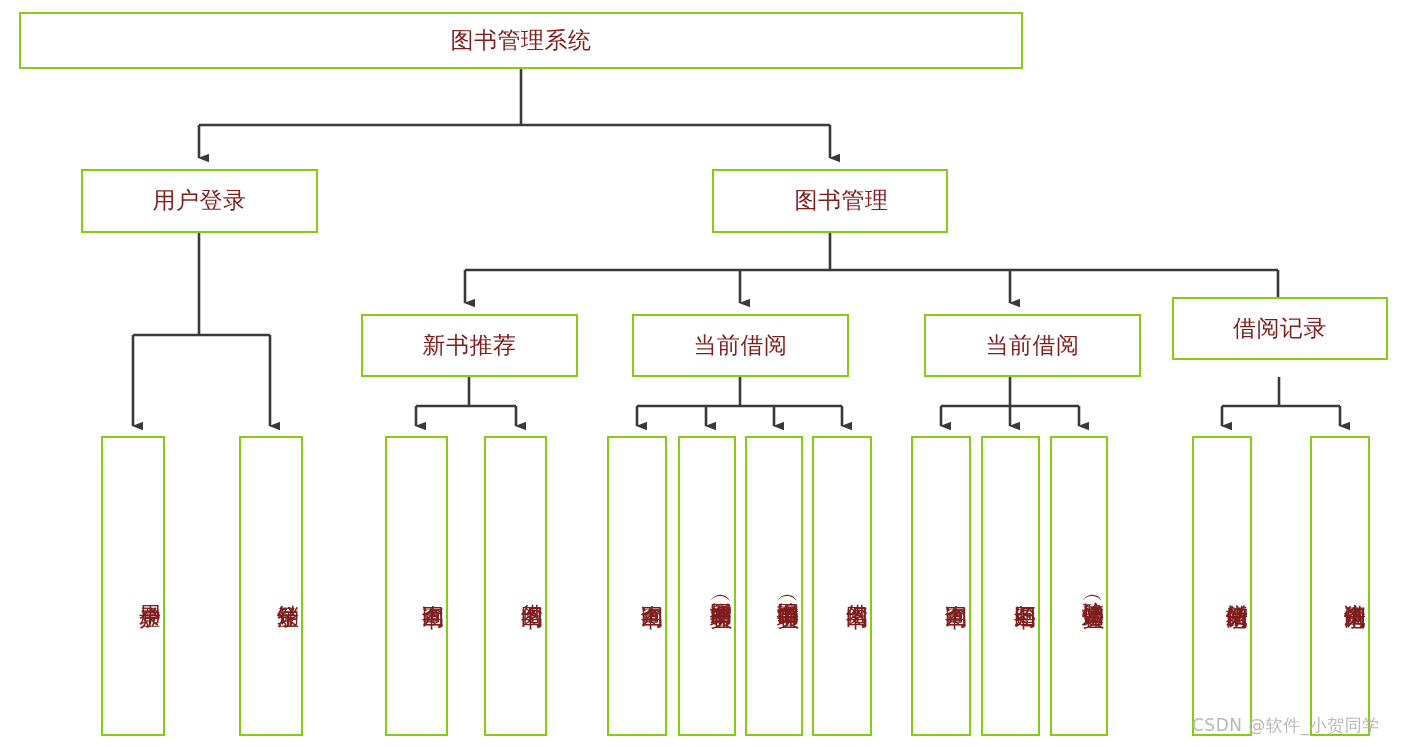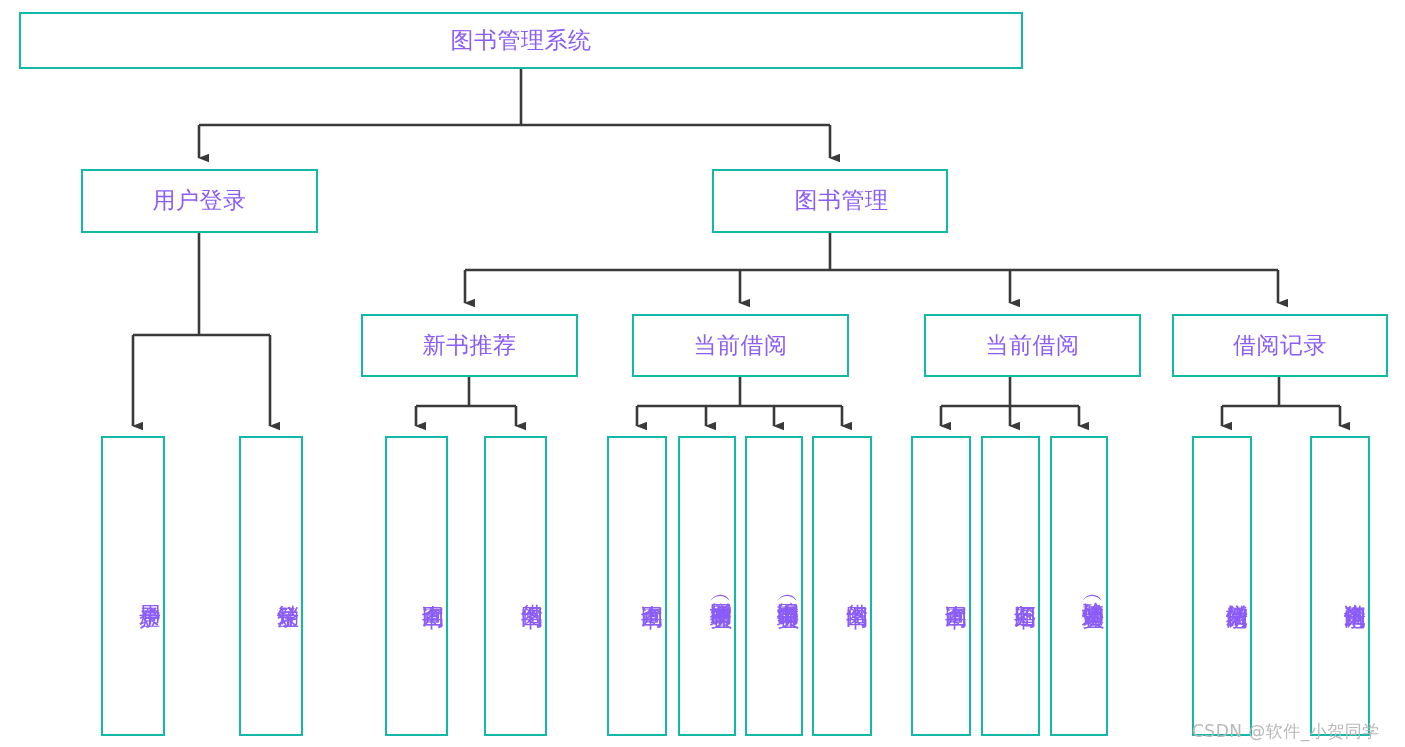--- a/index.html
+++ b/index.html
@@ -22,25 +22,25 @@
     left: 0;
     top: 0;
     width: 1405px;
     height: 747px;
     pointer-events: none;
   }
   .node {
     position: absolute;
     box-sizing: border-box;
     background: #ffffff;
-    border: 2px solid #14b8a6;
+    border: 2px solid #84cc16;
     display: flex;
     align-items: center;
     justify-content: center;
-    color: #8b5cf6;
+    color: #7f1d1d;
   }
   .node-h {
     font-size: 23px;
     letter-spacing: 0.5px;
     line-height: 1.1;
   }
   .node-v {
     writing-mode: vertical-rl;
     text-orientation: upright;
     font-size: 22px;
@@ -132,21 +132,21 @@
 
   <div class="node node-h" style="left:361px; top:314px; width:217px; height:63px;">
     <span>新书推荐</span>
   </div>
   <div class="node node-h" style="left:632px; top:314px; width:217px; height:63px;">
     <span>当前借阅</span>
   </div>
   <div class="node node-h" style="left:924px; top:314px; width:217px; height:63px;">
     <span>当前借阅</span>
   </div>
-  <div class="node node-h" style="left:1172px; top:314px; width:216px; height:63px;">
+  <div class="node node-h" style="left:1172px; top:297px; width:216px; height:63px;">
     <span>借阅记录</span>
   </div>
 
   <div class="node node-v" style="left:101px; top:436px; width:64px; height:300px;">
     <span>用户登录</span>
   </div>
   <div class="node node-v" style="left:239px; top:436px; width:64px; height:300px;">
     <span>注销登录</span>
   </div>
 
@@ -180,15 +180,15 @@
     <span>确认归还（管理员）</span>
   </div>
 
   <div class="node node-v" style="left:1192px; top:436px; width:60px; height:300px;">
     <span>新增借阅记录</span>
   </div>
   <div class="node node-v" style="left:1310px; top:436px; width:60px; height:300px;">
     <span>查询借阅记录</span>
   </div>
 
-  <div class="watermark" style="left:1192px; top:714px;margin-top:6px;">CSDN @软件_小贺同学</div>
+  <div class="watermark" style="left:1192px; top:714px;">CSDN @软件_小贺同学</div>
 
 </div>
 
 </body></html>

